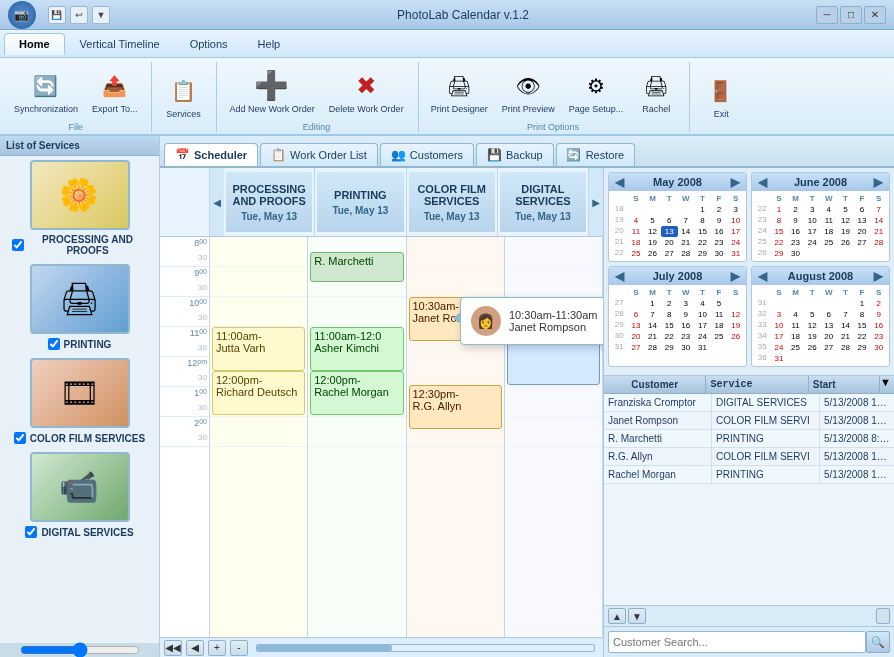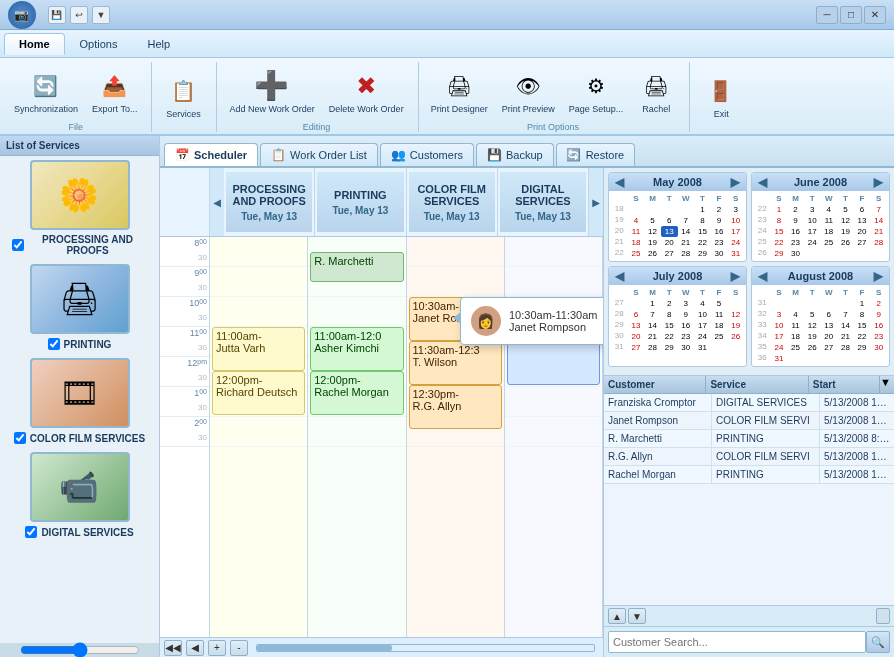--- a/index.html
+++ b/index.html
@@ -140,29 +140,31 @@
 
 <div class="title-bar">
   <div class="title-bar-left">
     <div class="app-icon">📷</div>
     <div class="quick-icons">
       <div class="quick-icon">💾</div>
       <div class="quick-icon">↩</div>
       <div class="quick-icon">▼</div>
     </div>
   </div>
+  <div class="title-bar-title">PhotoLab Calendar v.1.2</div>
   <div class="title-bar-icons">
     <div class="title-bar-icon">─</div>
     <div class="title-bar-icon">□</div>
     <div class="title-bar-icon">✕</div>
   </div>
 </div>
 
 <div class="menu-bar">
   <div class="menu-tab active">Home</div>
+  <div class="menu-tab">Vertical Timeline</div>
   <div class="menu-tab">Options</div>
   <div class="menu-tab">Help</div>
 </div>
 
 <div class="toolbar">
   <div class="toolbar-group">
     <div class="toolbar-group-items">
       <div class="toolbar-btn">
         <div class="btn-icon">🔄</div>
         <div class="btn-label">Synchronization</div>
@@ -433,23 +435,20 @@
               <div class="schedule-slot"></div>
               <div class="schedule-slot"></div>
               <div class="schedule-slot"></div>
               <div class="schedule-slot"></div>
               <div class="schedule-slot"></div>
               <div class="schedule-slot"></div>
               <div class="schedule-slot"></div>
 
               <div class="event-block event-orange" style="top:60px; height:44px;">
                 <div>10:30am-11:3<br>Janet Rompson</div>
-              </div>
-              <div class="event-block event-orange" style="top:104px; height:44px;">
-                <div>11:30am-12:3<br>T. Wilson</div>
               </div>
               <div class="event-block event-orange" style="top:148px; height:44px;">
                 <div>12:30pm-<br>R.G. Allyn</div>
               </div>
             </div>
 
             <div class="schedule-col" style="background:#f8f8ff;">
               <div class="schedule-slot"></div>
               <div class="schedule-slot"></div>
               <div class="schedule-slot"></div>
@@ -787,22 +786,22 @@
                   <div class="mini-cal-day"></div>
                 </div>
               </div>
             </div>
           </div>
         </div>
 
         <div class="appointments-section">
           <div class="appt-table">
             <div class="appt-table-header">
-              <div class="appt-col-header" style="flex:1.5;">Customer</div>
-              <div class="appt-col-header" style="flex:1.5;">Service</div>
+              <div class="appt-col-header" style="flex:1.5;text-align:center;">Customer</div>
+              <div class="appt-col-header" style="flex:1.5;font-family:Liberation Mono, monospace;">Service</div>
               <div class="appt-col-header" style="flex:1;">Start</div>
               <div style="width:14px; background:linear-gradient(to bottom,#c8ddf0,#a8c4dc);">▼</div>
             </div>
             <div class="appt-row">
               <div class="appt-cell" style="flex:1.5;">Franziska Cromptor</div>
               <div class="appt-cell" style="flex:1.5;">DIGITAL SERVICES</div>
               <div class="appt-cell" style="flex:1;">5/13/2008 10:3</div>
             </div>
             <div class="appt-row">
               <div class="appt-cell" style="flex:1.5;">Janet Rompson</div>

